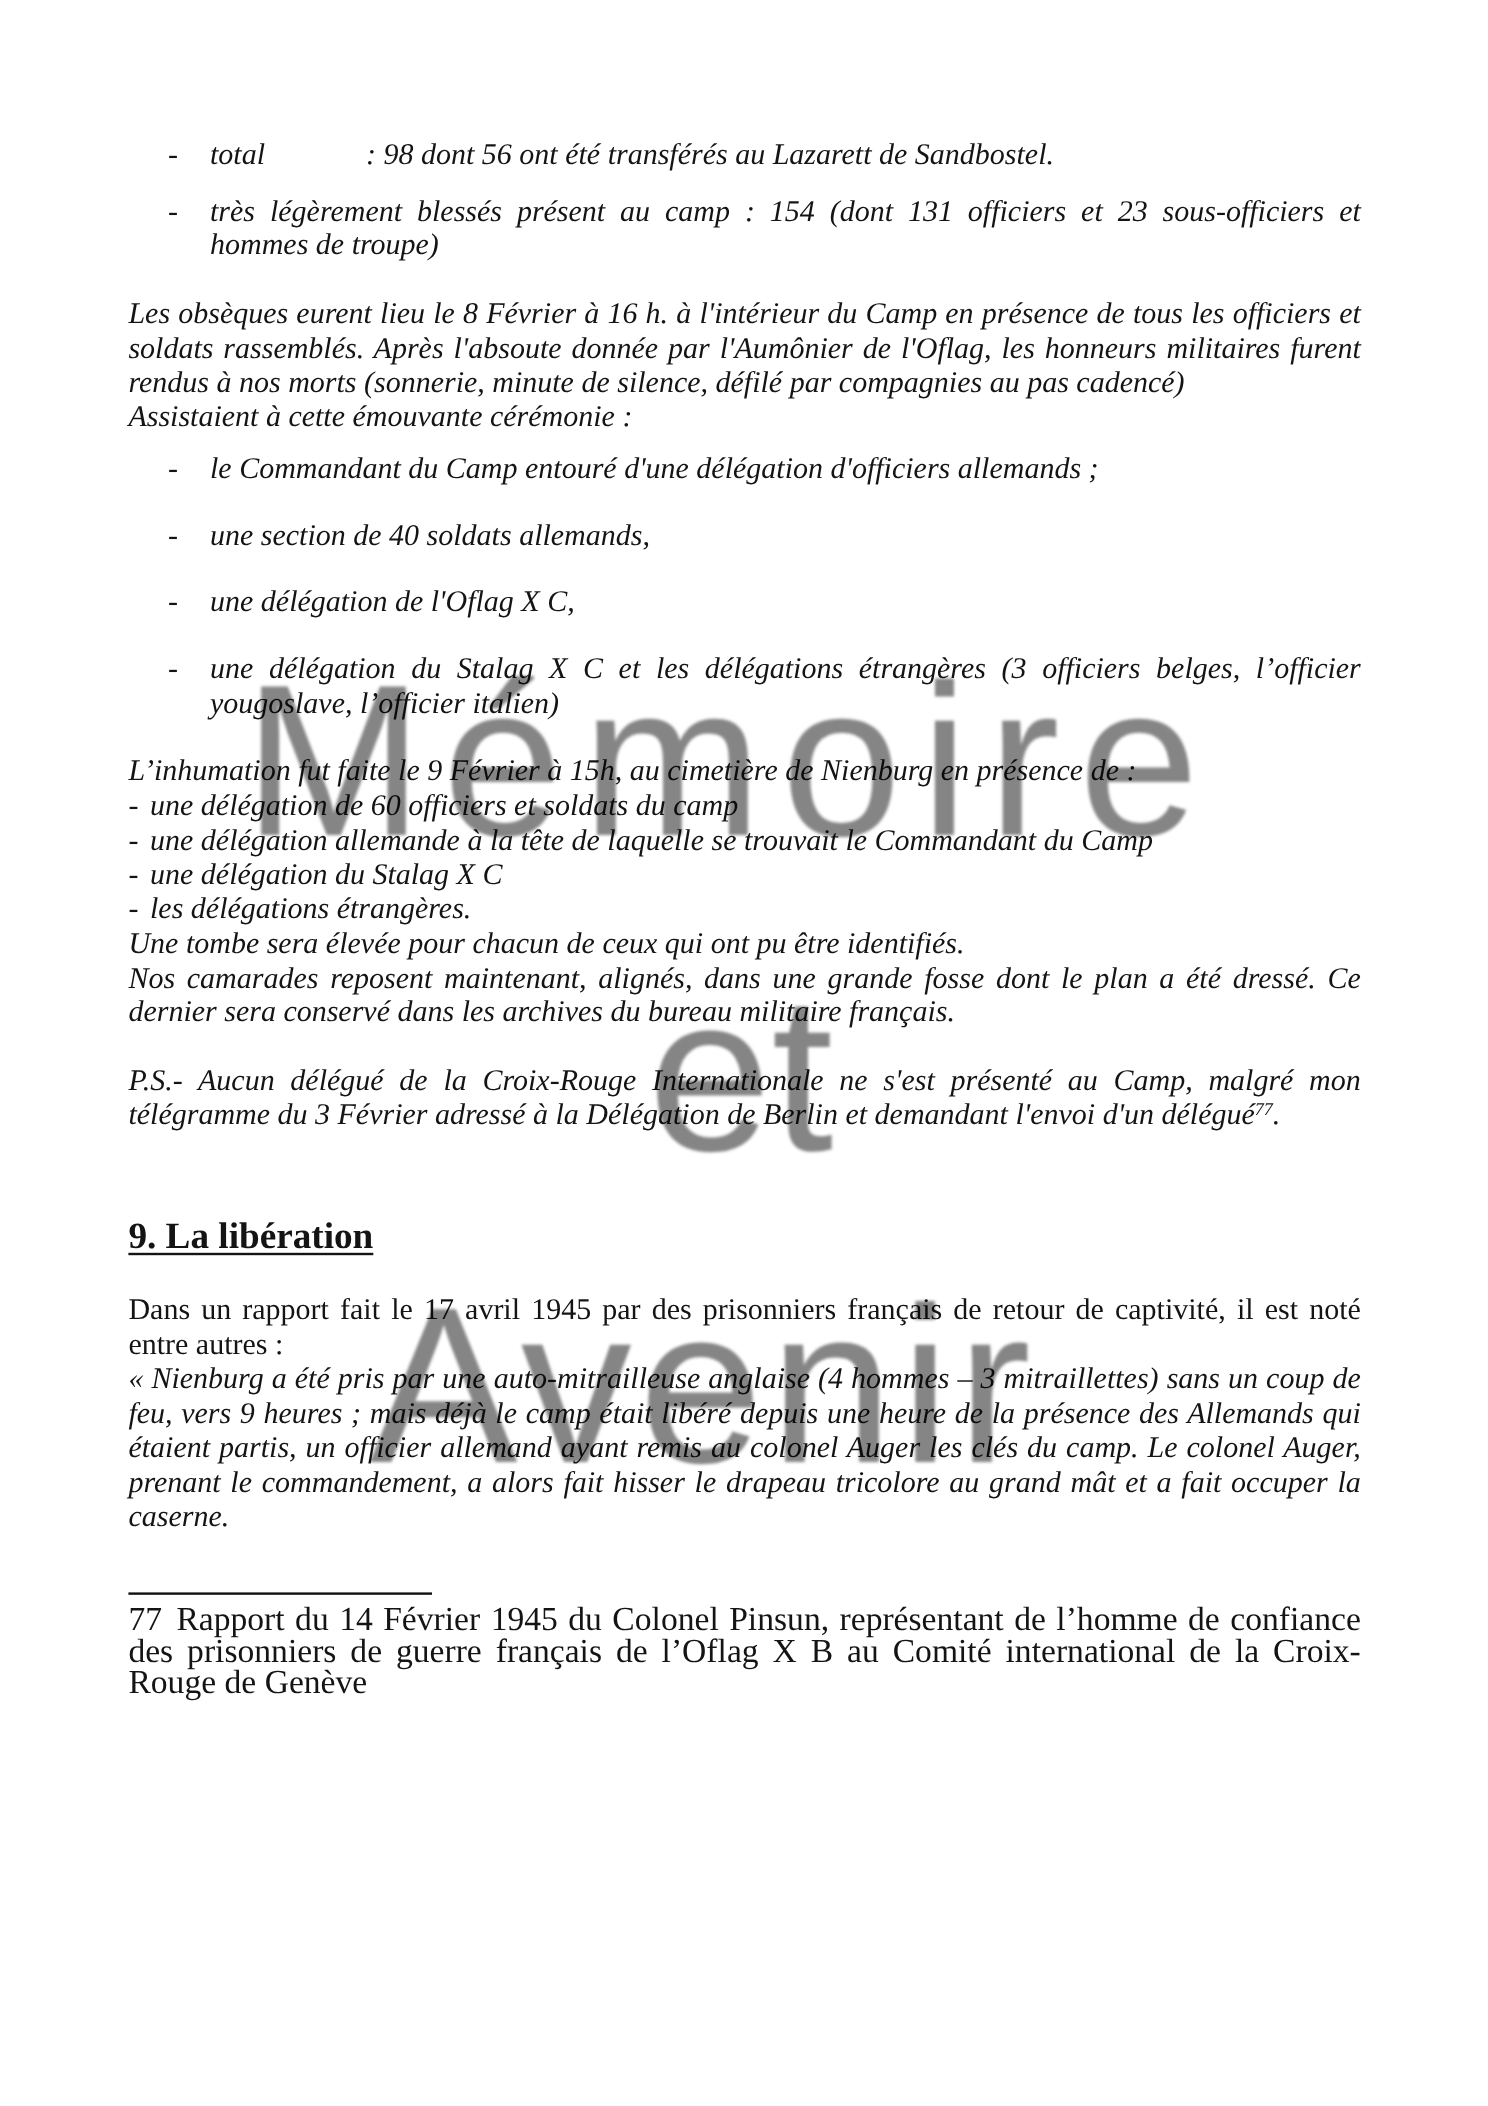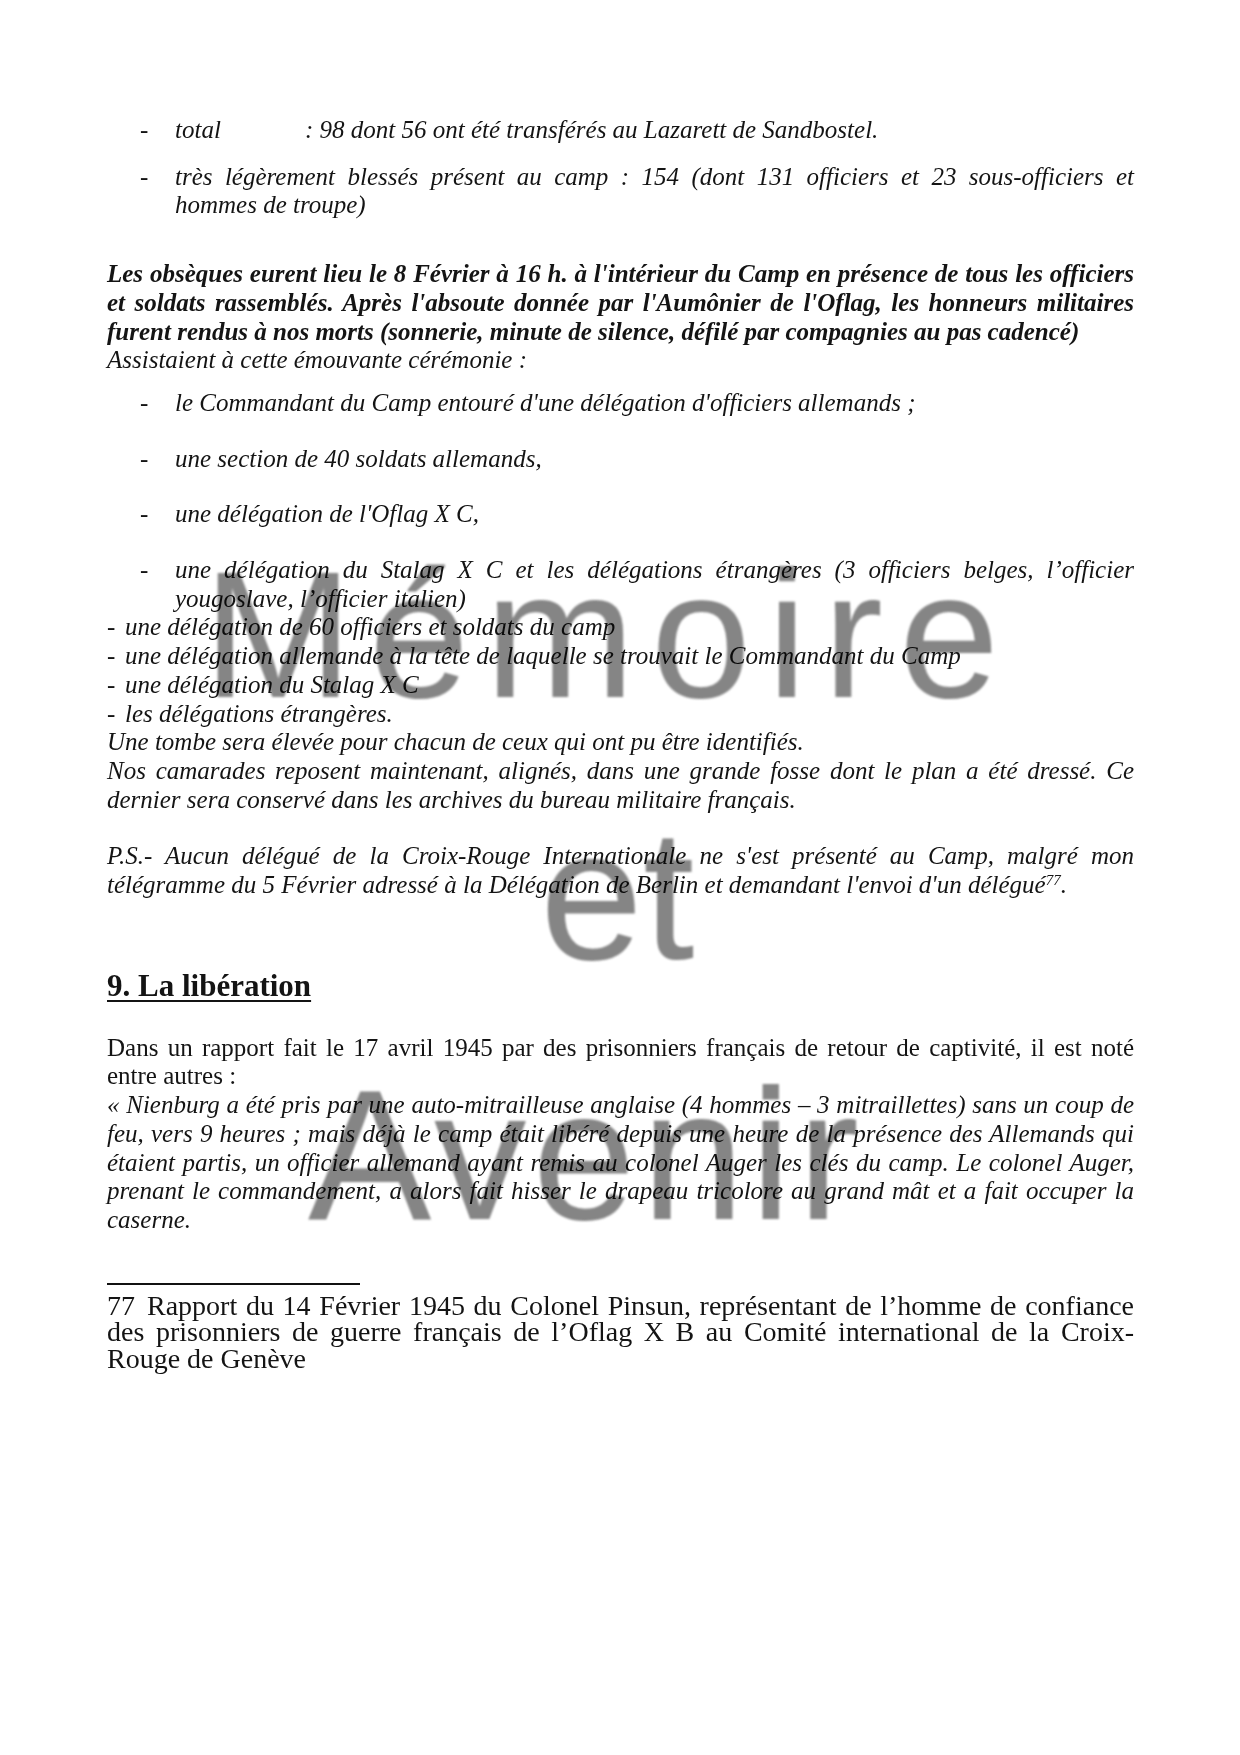--- a/index.html
+++ b/index.html
@@ -26,21 +26,21 @@
   .just { text-align:justify; }
 
   
   .li { display:flex; }
   .top-list .li { padding-left:33px; margin-bottom:18px; }
   .top-list .marker,
   .ceremony .marker { width:35px; flex:0 0 35px; }
   .li-body { flex:1 1 auto; }
   .term { display:inline-block; width:130px; }
 
-  .para1 { margin-top:40px;font-weight:bold; }
+  .para1 { margin-top:28px; }
 
   .ceremony { margin-top:14px; }
   .ceremony .li { padding-left:33px; margin-bottom:27px; }
   .ceremony .li:last-child { margin-bottom:0; }
 
   .inh-intro { margin-top:28px; }
   .inh-list .li { padding-left:0; }
   .inh-list .marker { width:18px; flex:0 0 18px; }
 
   .ps { margin-top:28px; }
@@ -123,20 +123,21 @@
       <div class="li">
         <span class="marker">-</span>
         <span class="li-body">une délégation de l'Oflag X C,</span>
       </div>
       <div class="li">
         <span class="marker">-</span>
         <span class="li-body just">une délégation  du Stalag X C et les délégations étrangères (3 officiers belges, l’officier yougoslave, l’officier italien)</span>
       </div>
     </div>
 
+    <p class="inh-intro">L’inhumation  fut faite le 9 Février à 15h, au cimetière de Nienburg en présence de :</p>
 
     <div class="inh-list">
       <div class="li">
         <span class="marker">-</span>
         <span class="li-body">une délégation de 60 officiers et soldats du camp</span>
       </div>
       <div class="li">
         <span class="marker">-</span>
         <span class="li-body">une délégation allemande à la tête de laquelle se  trouvait le Commandant du Camp</span>
       </div>
@@ -146,21 +147,21 @@
       </div>
       <div class="li">
         <span class="marker">-</span>
         <span class="li-body">les délégations étrangères.</span>
       </div>
     </div>
 
     <p class="just">Une tombe sera élevée pour chacun de ceux qui ont pu être identifiés.</p>
     <p class="just">Nos camarades reposent maintenant, alignés, dans une grande fosse dont le plan a été dressé. Ce dernier sera conservé dans les archives du bureau militaire français.</p>
 
-    <p class="ps just"><span>P.S.- Aucun délégué de la Croix-Rouge Internationale ne s'est présenté au Camp, malgré mon télégramme du 5 Février adressé à la Délégation de Berlin et demandant l'envoi d'un délégué</span><sup class="fn">77</sup><span>.</span></p>
+    <p class="ps just"><span>P.S.- Aucun délégué de la Croix-Rouge Internationale ne s'est présenté au Camp, malgré mon télégramme du 3 Février adressé à la Délégation de Berlin et demandant l'envoi d'un délégué</span><sup class="fn">77</sup><span>.</span></p>
 
     <h2 class="heading">9. La libération</h2>
 
     <p class="roman just para3">Dans un rapport fait le 17 avril 1945 par des prisonniers français de retour de captivité, il est noté entre autres :</p>
     <p class="just">« Nienburg a été pris par une auto-mitrailleuse anglaise (4 hommes – 3 mitraillettes) sans un coup de feu, vers 9 heures ; mais déjà le camp était libéré depuis une heure de la présence des Allemands qui étaient partis, un officier allemand ayant remis au colonel Auger les clés du camp. Le colonel Auger, prenant le commandement, a alors fait hisser le drapeau tricolore au grand mât et a fait occuper la caserne.</p>
 
     <div class="fn-rule"></div>
     <p class="footnote just"><span class="fn-num">77</span><span>Rapport du 14 Février 1945 du Colonel Pinsun, représentant de l’homme de confiance des prisonniers de guerre français de l’Oflag X B au Comité international de la Croix-Rouge de Genève</span></p>
 
   </div>

